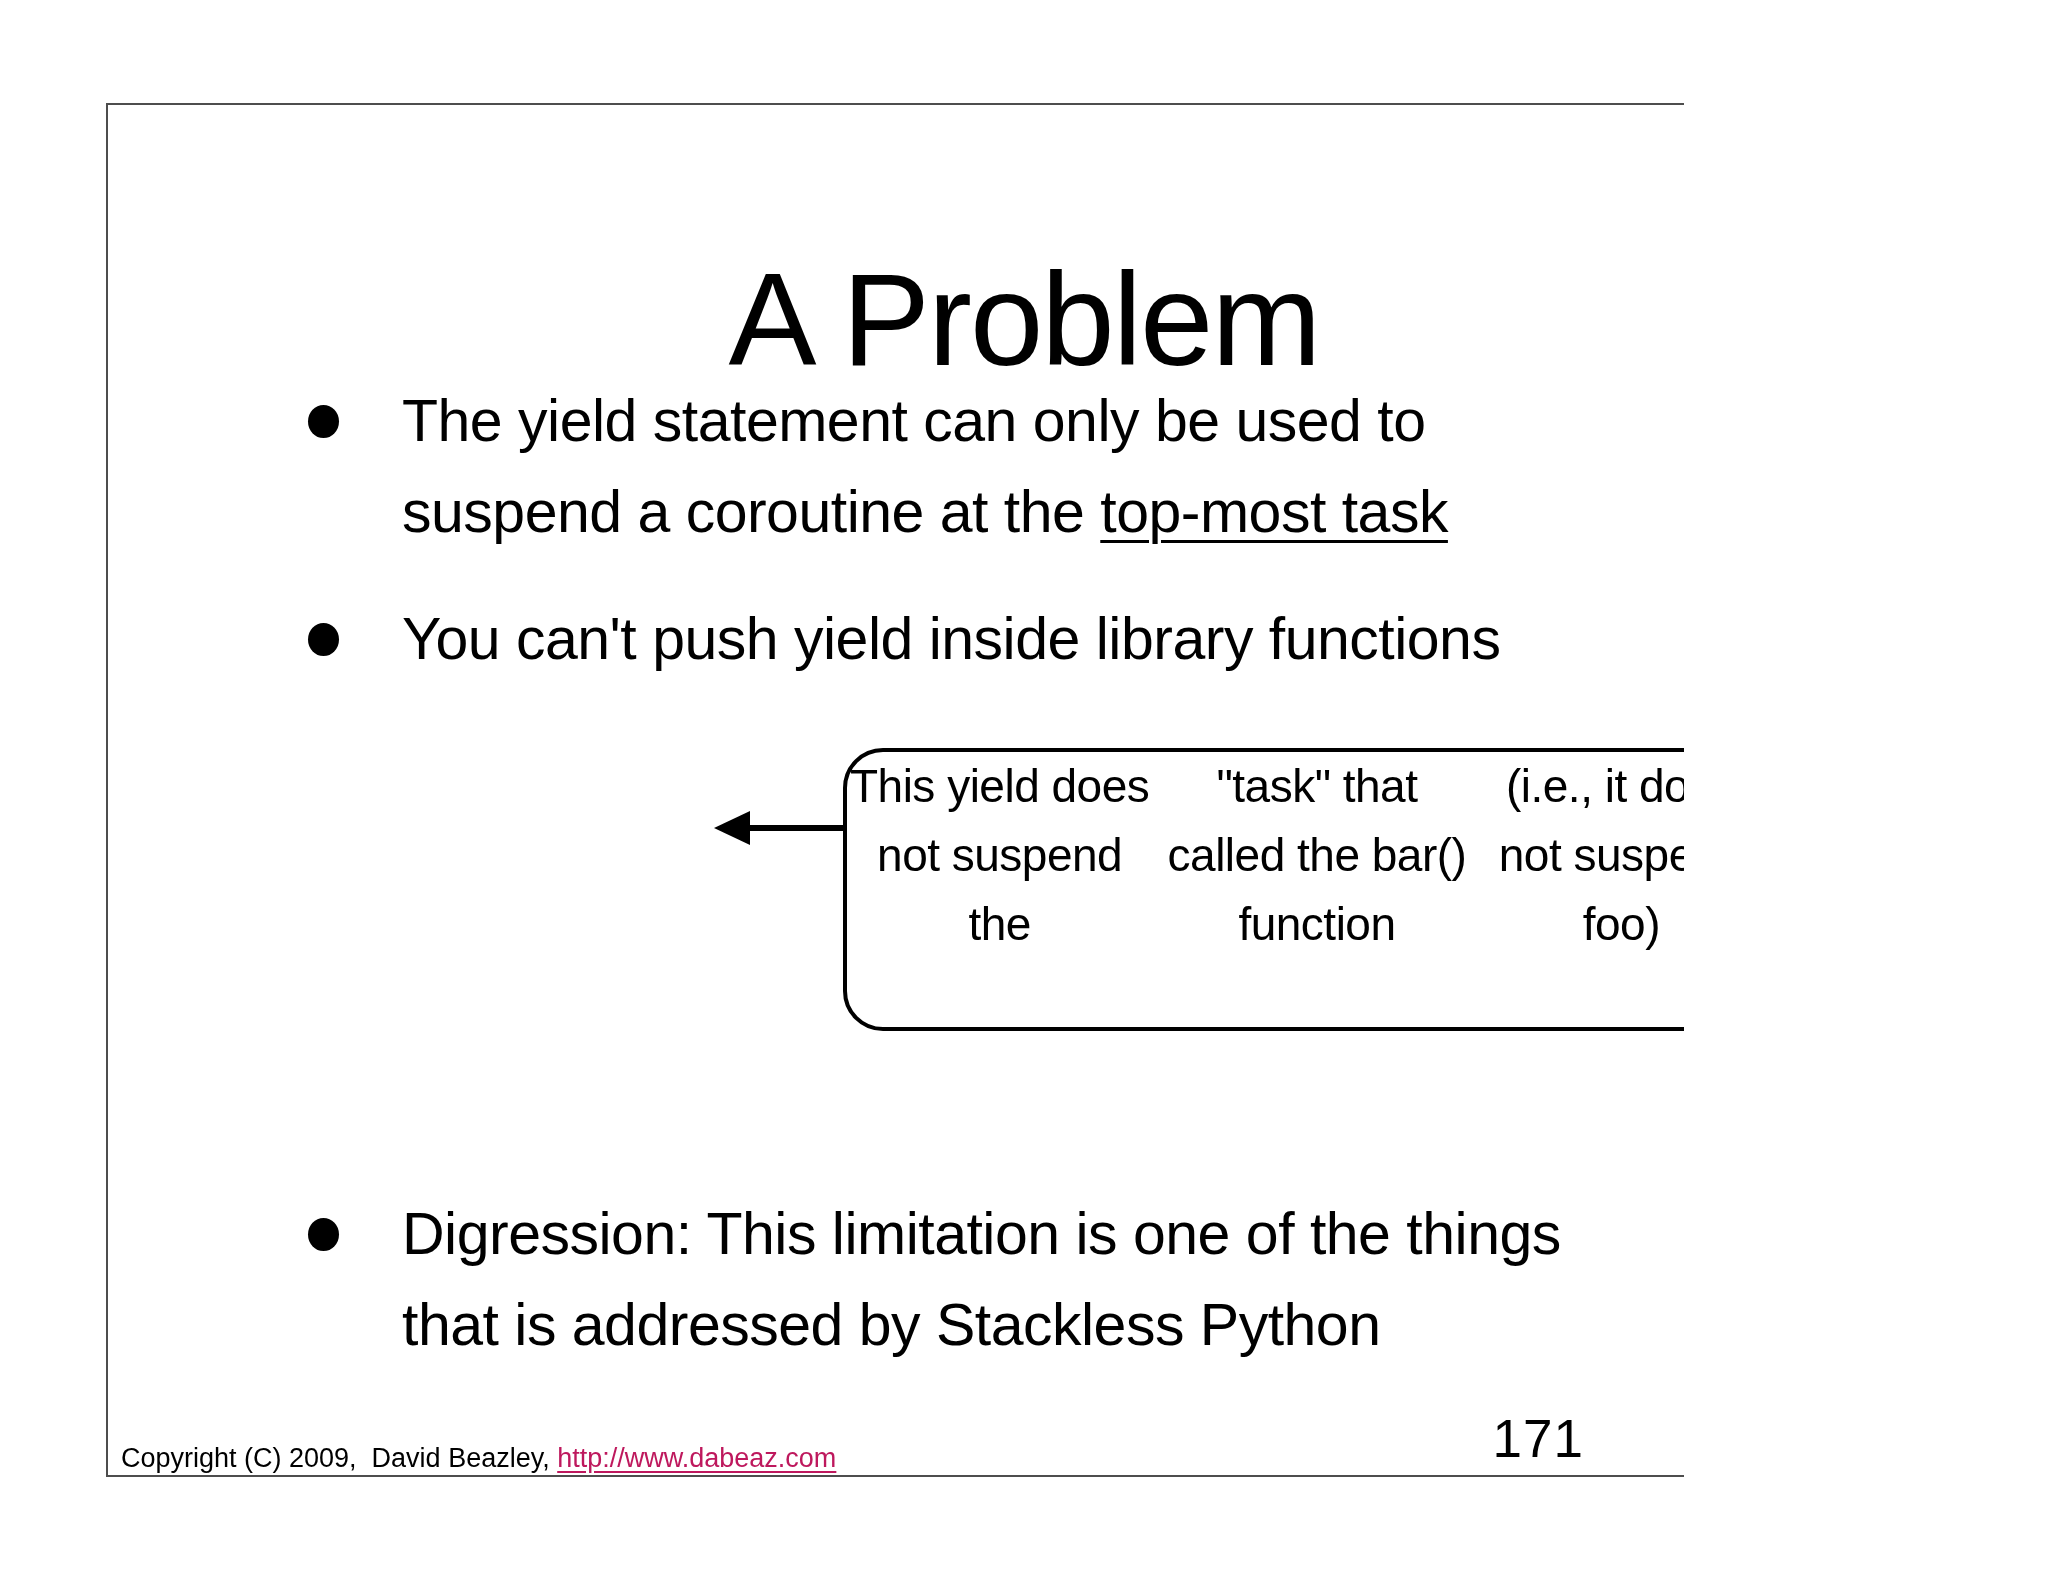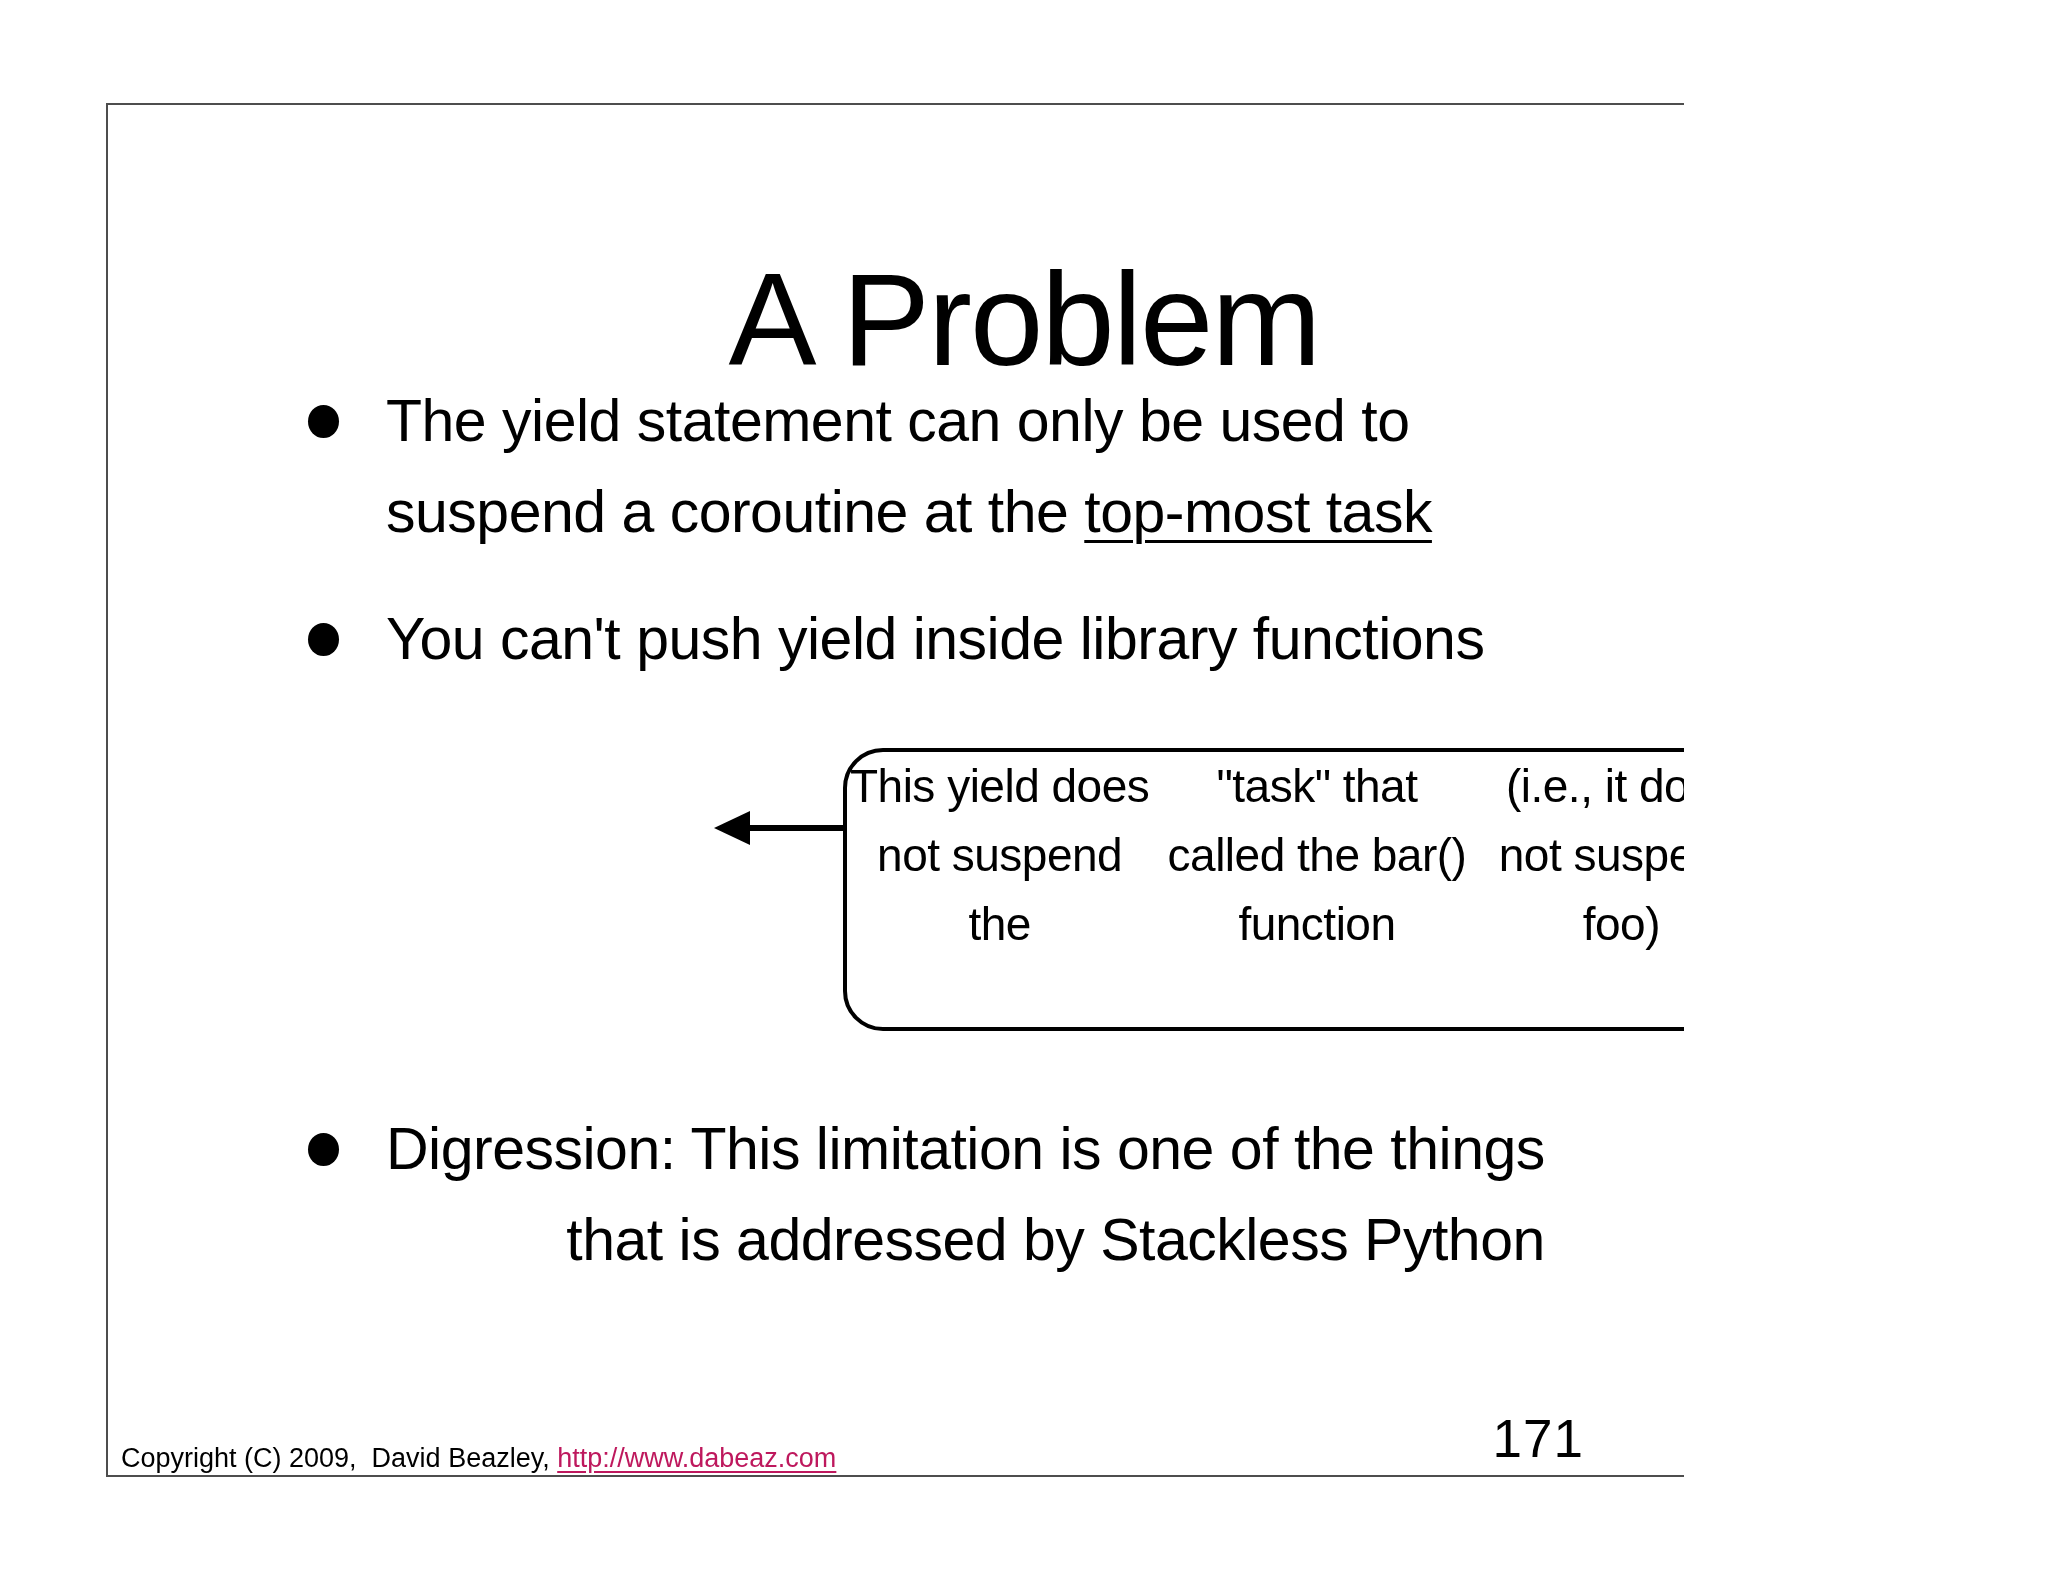--- a/index.html
+++ b/index.html
@@ -39,20 +39,21 @@
     font-weight: 400;
     letter-spacing: -2px;
   }
   .bullet {
     position: absolute;
     display: flex;
     align-items: flex-start;
     font-size: 59px;
     line-height: 91px;
     letter-spacing: -0.5px;
+    gap: 16px;
   }
   .bullet .dot {
     flex: 0 0 auto;
     width: 31px;
     height: 33px;
     margin-top: 29px;
     background: #000000;
     border-radius: 50%;
   }
   .bullet .bullet-text {
@@ -151,21 +152,21 @@
       <polygon points="4,28 40,11 40,45" fill="#000"></polygon>
     </svg>
   </div>
 
   <div class="callout-box">
     <div>This yield does not suspend the</div>
     <div>"task" that called the bar() function</div>
     <div>(i.e., it does not suspend foo)</div>
   </div>
 
-  <div class="bullet" style="left:308px; top:1104px; width:1520px;text-align:right;">
+  <div class="bullet" style="left:308px; top:1189px; width:1520px;">
     <span class="dot"></span>
     <span class="bullet-text"><span>Digression: This limitation is one of the things</span><br>
       <span>that is addressed by Stackless Python</span>
     </span>
   </div>
 
   <div class="footer"><span>Copyright (C) 2009,  David Beazley, </span><a href="#" class="footer-link">http://www.dabeaz.com</a></div>
 
   <div class="page-number">171</div>
 

